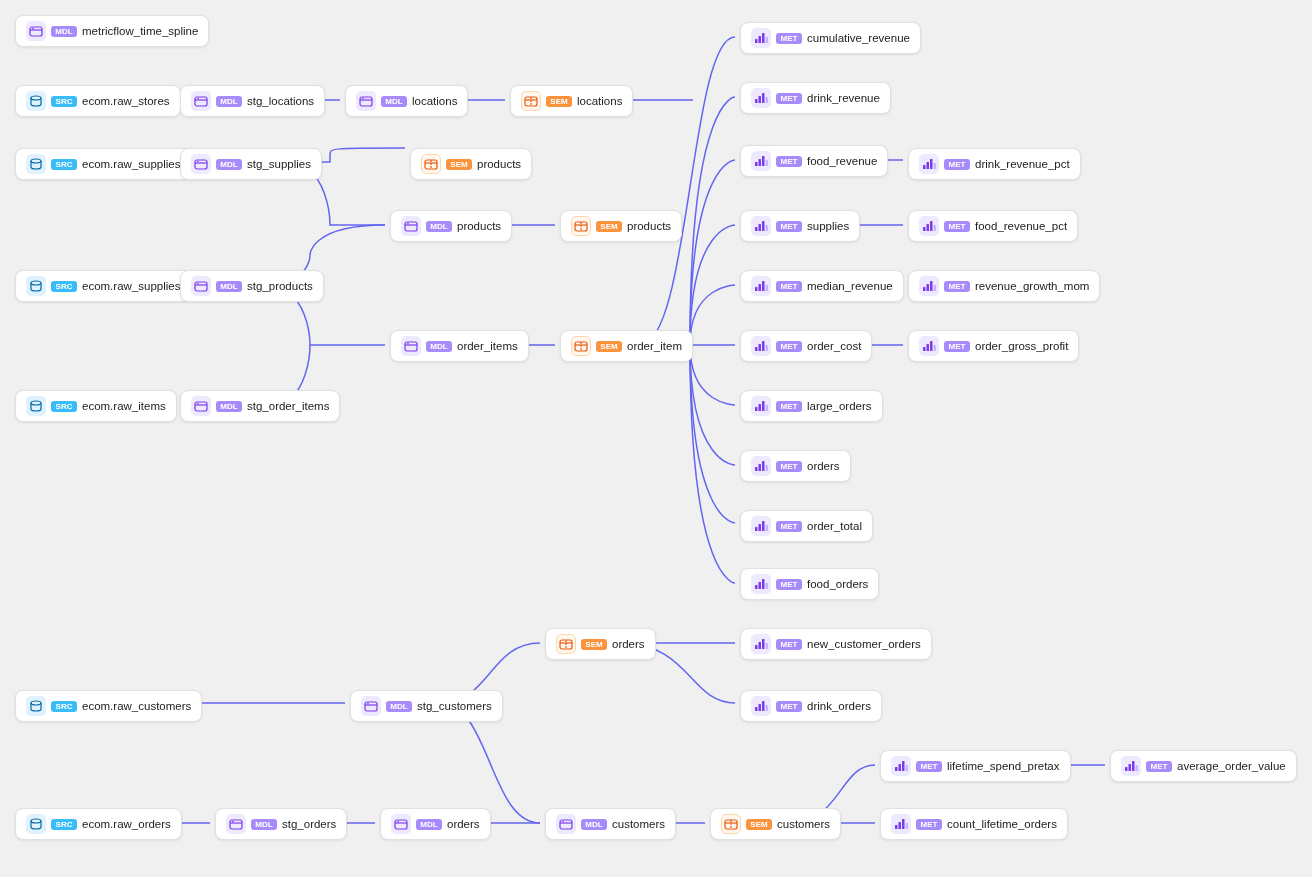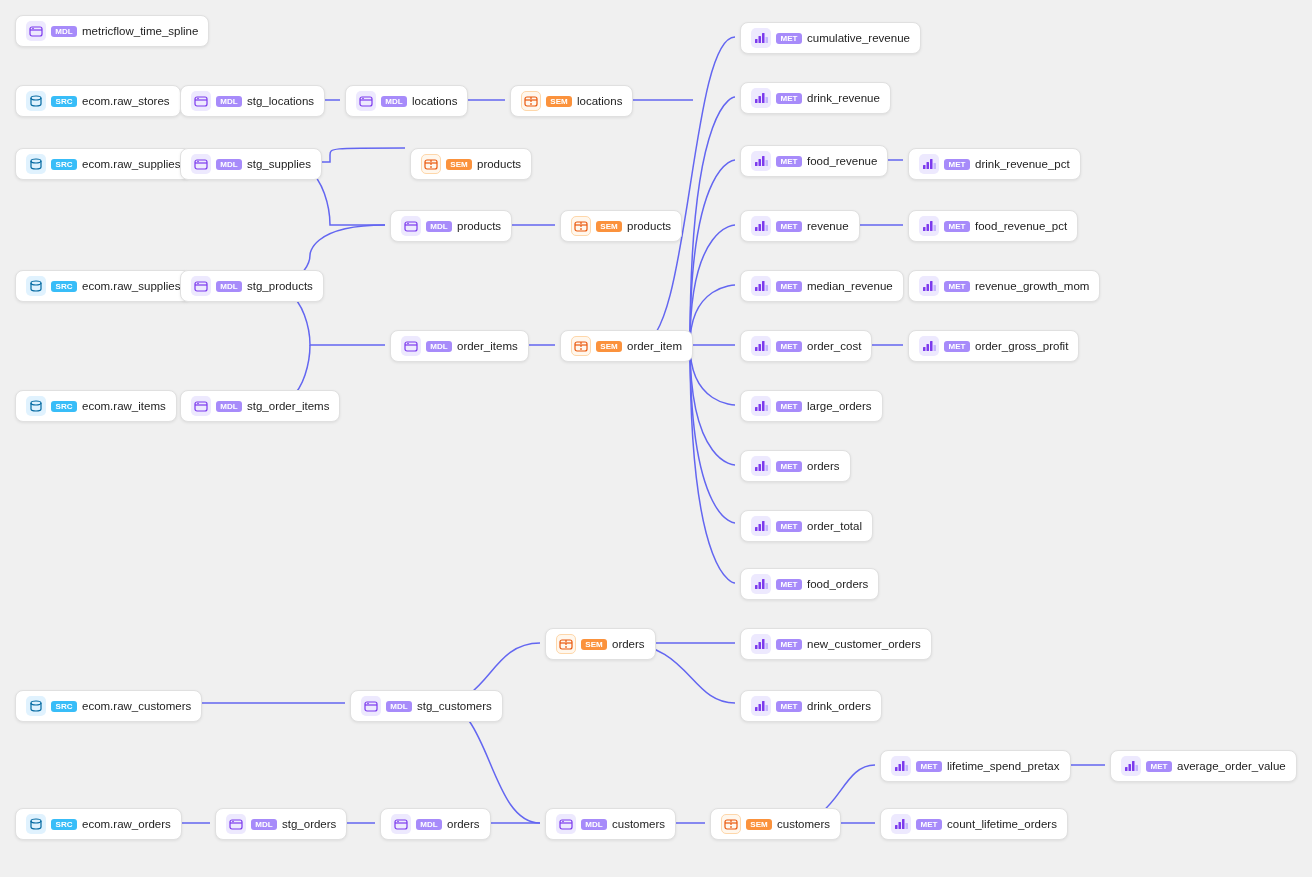--- a/index.html
+++ b/index.html
@@ -437,21 +437,21 @@
     <div class="node" style="left: 740px; top: 210px;">
       <div class="icon-met">
         <svg width="14" height="14" viewBox="0 0 14 14" fill="none">
           <rect x="1" y="8" width="2.5" height="4" rx="0.5" fill="#7c3aed"></rect>
           <rect x="4.5" y="5" width="2.5" height="7" rx="0.5" fill="#7c3aed"></rect>
           <rect x="8" y="2" width="2.5" height="10" rx="0.5" fill="#7c3aed"></rect>
           <rect x="11.5" y="6" width="2.5" height="6" rx="0.5" fill="#c4b5fd"></rect>
         </svg>
       </div>
       <span class="badge badge-met" style="background: rgb(167, 139, 250);">MET</span>
-      <span>revenue</span>
+      <span>supplies</span>
     </div>
     <div class="node" style="left: 740px; top: 270px;">
       <div class="icon-met">
         <svg width="14" height="14" viewBox="0 0 14 14" fill="none">
           <rect x="1" y="8" width="2.5" height="4" rx="0.5" fill="#7c3aed"></rect>
           <rect x="4.5" y="5" width="2.5" height="7" rx="0.5" fill="#7c3aed"></rect>
           <rect x="8" y="2" width="2.5" height="10" rx="0.5" fill="#7c3aed"></rect>
           <rect x="11.5" y="6" width="2.5" height="6" rx="0.5" fill="#c4b5fd"></rect>
         </svg>
       </div>

